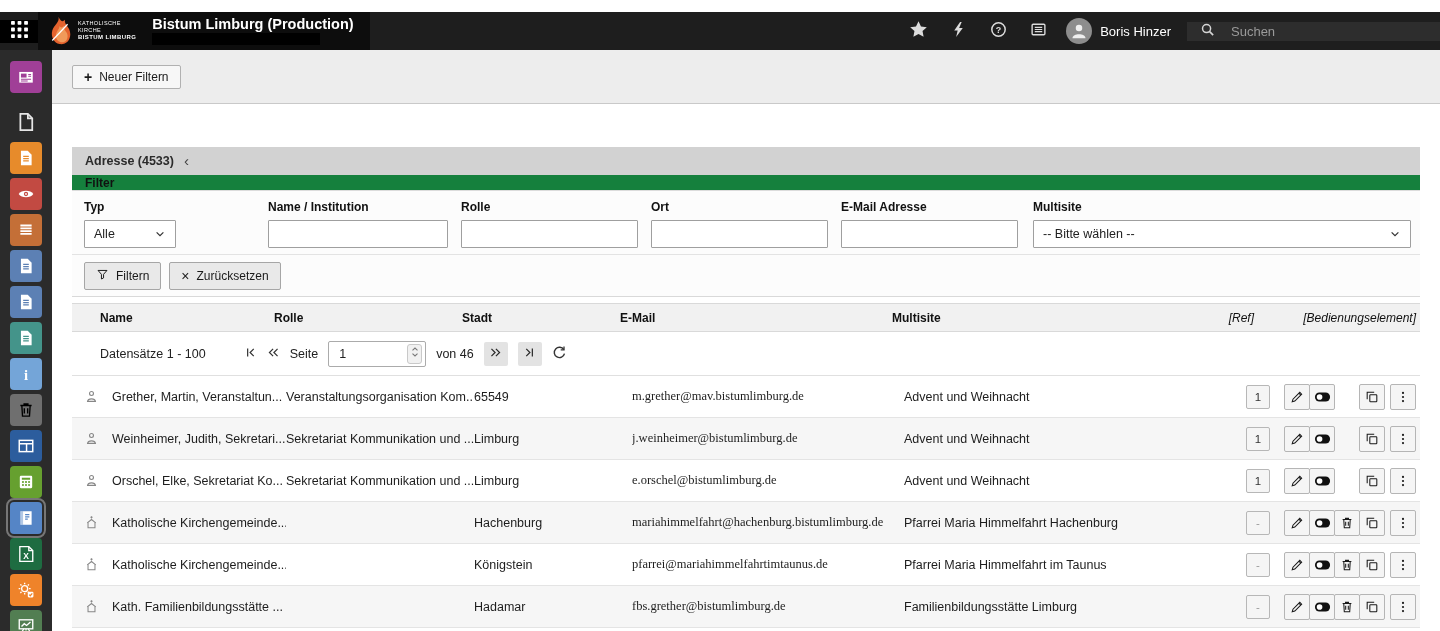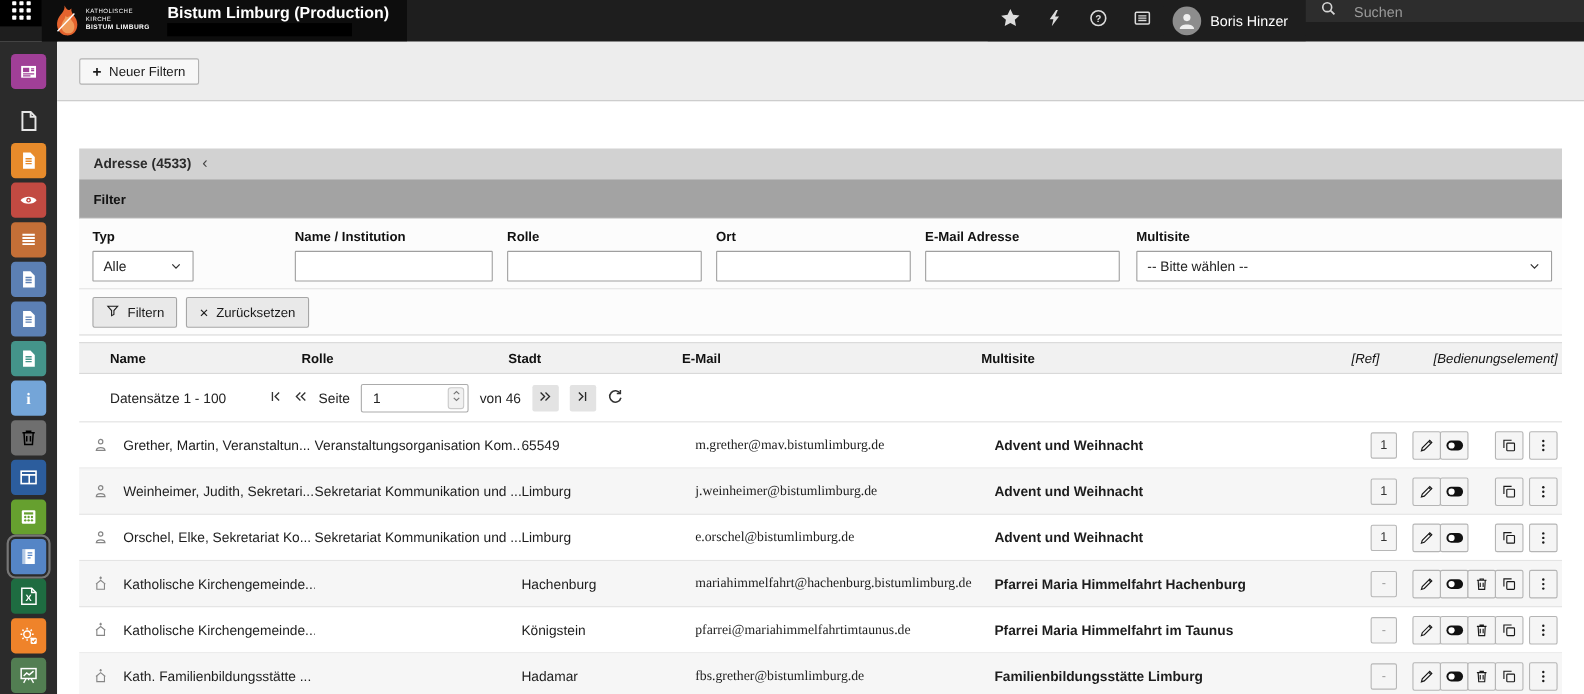--- a/index.html
+++ b/index.html
@@ -1,21 +1,21 @@
 <!DOCTYPE html>
 <html><head>
 <meta charset="utf-8">
 <style>
   * { box-sizing: border-box; }
   html,body { margin:0; padding:0; }
   body { width:1440px; height:631px; overflow:hidden; font-family:"Liberation Sans",sans-serif; background:#fff; }
   .app { width:1440px; height:631px; position:relative; overflow:hidden; }
 
   
-  .topbar { height:38px; background:#1e1e1e; display:flex; align-items:flex-start; }
+  .topbar { height:38px; background:#1e1e1e; display:flex; align-items:center;margin-top:12px; }
   .apps-btn { width:38px; background:#000; display:flex; align-items:center; justify-content:center; color:#fff; flex:0 0 auto; }
   .apps-btn svg { width:19px; height:19px; }
   .brand { display:flex; align-items:center; background:#0d0d0d; padding:0 16px 0 8px; flex:0 0 auto; }
   .brand svg.flame { width:27px; height:31px; flex:0 0 auto; }
   .logo-lines { color:#fff; font-size:5.5px; line-height:1.3; letter-spacing:.4px; margin-left:5px; white-space:nowrap; }
   .logo-lines .b { font-weight:bold; font-size:6px; }
   .titlewrap { margin-left:16px; display:flex; flex-direction:column; justify-content:flex-start; padding-top:5px; height:38px; }
   .tb-title { color:#fff; font-weight:bold; font-size:14.5px; line-height:15px; white-space:nowrap; }
   .redacted { width:168px; height:12px; background:#000; margin-top:1px; }
   .tb-mid { flex:1; background:#1e1e1e; }
@@ -42,21 +42,21 @@
   .docheader { height:54px; background:#ededed; border-bottom:1px solid #c9c9c9; display:flex; align-items:center; padding:0 20px; flex:0 0 auto; }
   .btn { display:inline-flex; align-items:center; gap:7px; background:#f7f7f7; border:1px solid #b1b1b1; border-radius:2px; height:24px; padding:0 11px; font-size:12px; color:#1a1a1a; cursor:pointer; font-family:inherit; }
   .btn .plus { font-size:14px; font-weight:bold; line-height:1; }
 
   .main { flex:1; padding:43px 20px 0 20px; }
 
   
   .panel-header { height:28px; background:#d2d2d2; display:flex; align-items:center; padding:0 13px; font-size:12.5px; font-weight:bold; color:#2b2b2b; gap:10px; }
   .collapse { font-weight:normal; font-size:15px; color:#444; line-height:1; margin-top:-2px; cursor:pointer; }
 
-  .filter-title { height:36px; background:#a3a3a3; border-bottom:1px solid #dcdcdc; display:flex; align-items:center; padding:0 13px; font-weight:bold; font-size:12px; color:#111; }
+  .filter-title { height:16px; background:#15803d; border-bottom:1px solid #dcdcdc; display:flex; align-items:center; padding:0 13px; font-weight:bold; font-size:12px; color:#111; }
   .filter-body { background:#fcfcfc; padding:9px 9px 6px 12px; display:flex; }
   .ffield { display:flex; flex-direction:column; }
   .ffield label { font-weight:bold; font-size:12px; color:#111; margin-bottom:6px; height:14px; }
   .ctrl { height:28px; border:1px solid #9f9f9f; background:#fff; border-radius:1px; font-size:12.5px; color:#222; }
   input.ctrl { padding:0 8px; outline:none; width:100%; font-family:inherit; }
   .sel { display:flex; align-items:center; justify-content:space-between; padding:0 9px; cursor:pointer; }
   .sel .chev svg { width:12px; height:12px; color:#333; display:block; }
   .ff-0 { width:92px; margin-right:92px; }
   .ff-1 { width:180px; margin-right:13px; }
   .ff-2 { width:177px; margin-right:13px; }
@@ -94,21 +94,21 @@
   .refresh svg { width:15px; height:15px; }
 
   .trow { display:flex; align-items:center; height:42px; border-bottom:1px solid #e4e4e4; padding:0 4px 0 12px; font-size:12.5px; color:#1d1d1d; }
   .trow:nth-child(even) { background:#f6f6f6; }
   .c-type { width:28px; display:flex; align-items:center; color:#878787; flex:0 0 auto; }
   .c-type svg { width:15px; height:15px; }
   .c-name { width:174px; padding-right:8px; white-space:nowrap; overflow:hidden; cursor:pointer; }
   .c-rolle { width:188px; padding-right:8px; white-space:nowrap; overflow:hidden; }
   .c-stadt { width:158px; }
   .c-email { width:272px; white-space:nowrap; overflow:hidden;font-family:Liberation Serif, serif; }
-  .c-multi { flex:1; white-space:nowrap; overflow:hidden;font-weight:bold; }
+  .c-multi { flex:1; white-space:nowrap; overflow:hidden; }
   .c-ref { width:72px; padding-right:14px; display:flex; justify-content:flex-end; flex:0 0 auto; }
   .refbox { width:24px; height:24px; border:1px solid #b7b7b7; background:#f5f5f5; border-radius:2px; font-size:11.5px; color:#333; display:flex; align-items:center; justify-content:center; cursor:pointer; padding:0; font-family:inherit; }
   .refbox.dim { color:#999; }
   .c-actions { width:132px; display:flex; align-items:center; flex:0 0 auto; }
   .abtn { width:26px; height:26px; background:#f5f5f5; border:1px solid #b5b5b5; border-radius:2px; display:flex; align-items:center; justify-content:center; color:#1a1a1a; cursor:pointer; padding:0; margin-left:-1px; }
   .abtn:first-child { margin-left:0; }
   .abtn svg { width:14px; height:14px; }
   .abtn.toggle svg { width:17px; height:12px; }
   .aspacer { width:26px; height:26px; margin-left:-1px; }
   .abtn.kebab { margin-left:5px; }

